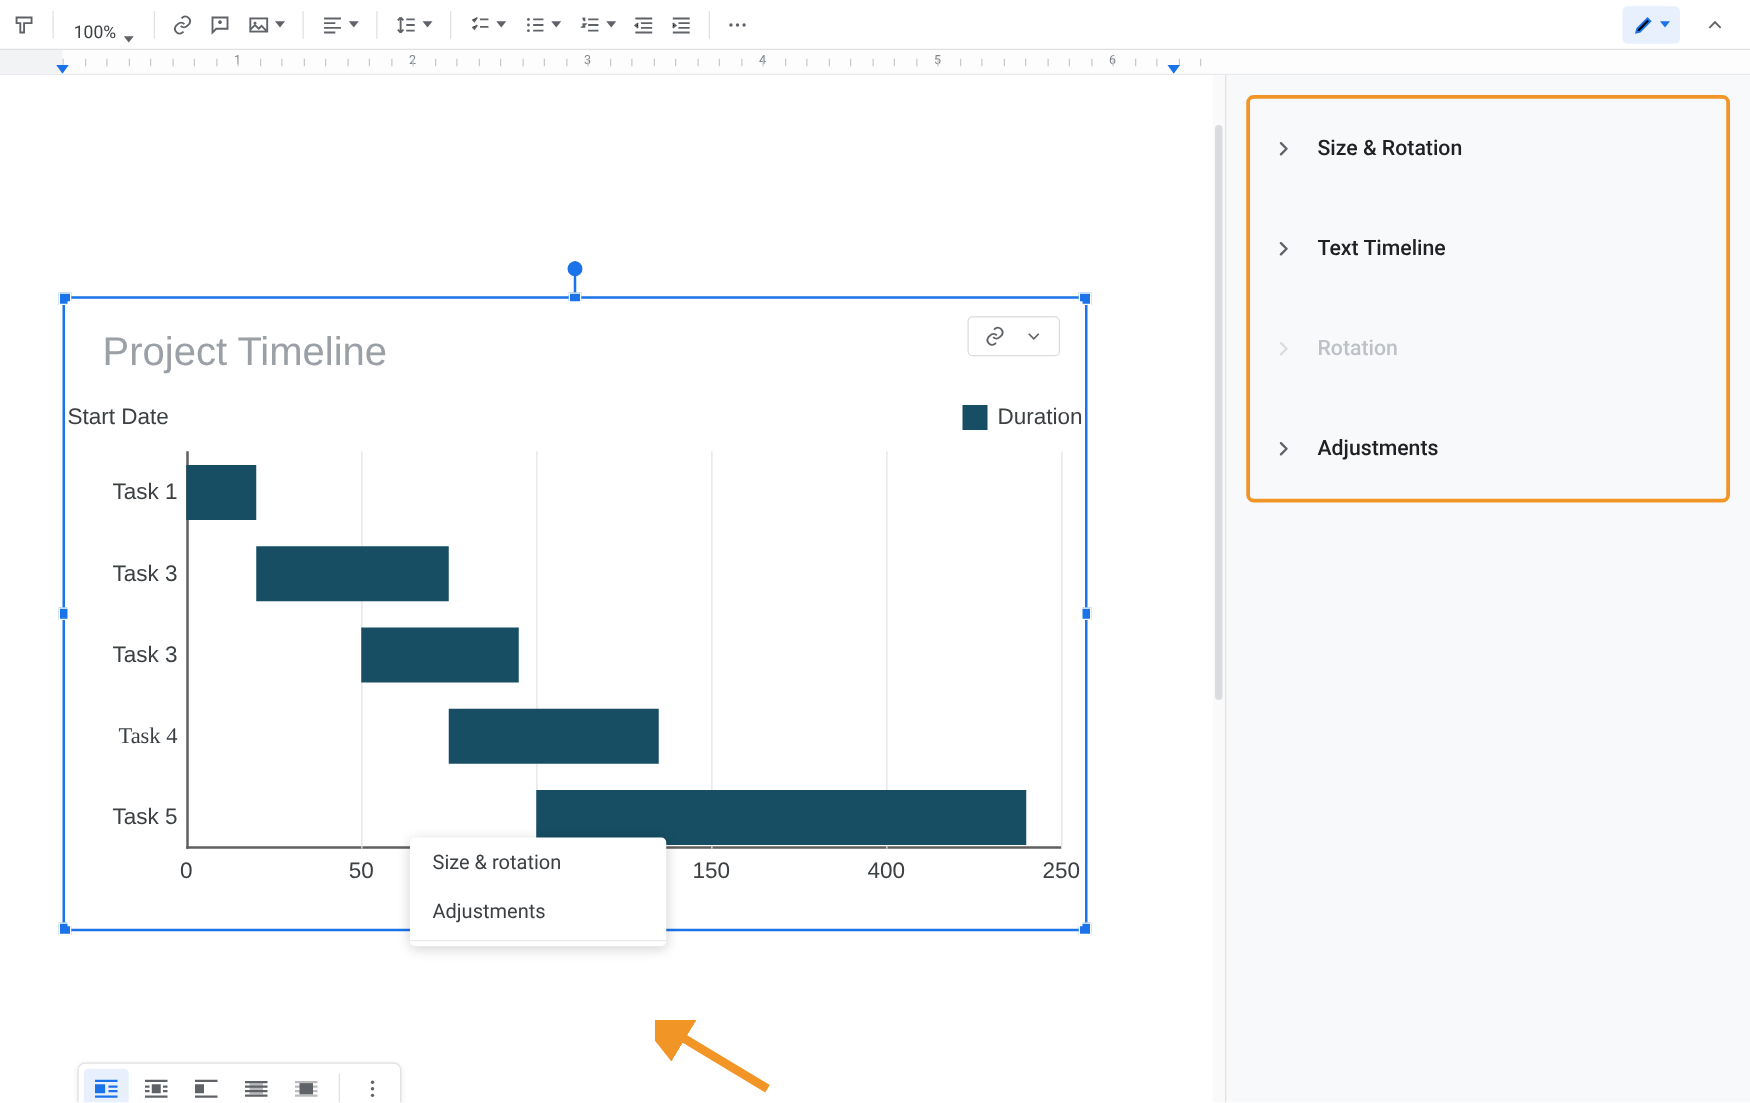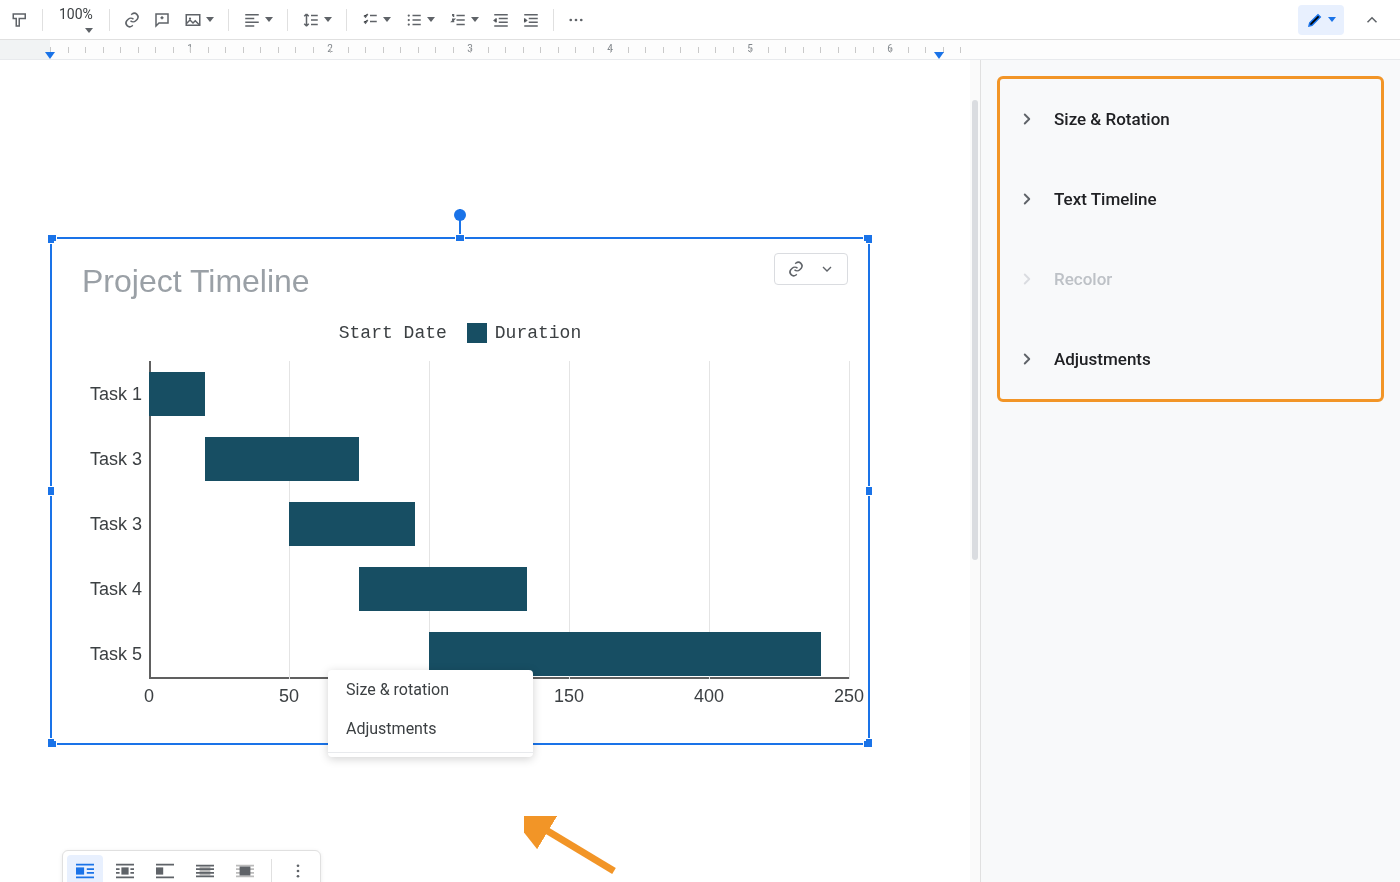--- a/index.html
+++ b/index.html
@@ -22,21 +22,21 @@
     display: flex;
     align-items: center;
     justify-content: center;
     color: #5f6368;
     cursor: pointer;
   }
   .tsep { width: 1px; height: 22px; background: #e0e0e0; margin: 0 6px; }
   .zoom {
     display: flex; align-items: flex-end; gap: 6px;
     height: 28px; padding: 0 8px; border-radius: 4px;
-    color: #3c4043; font-size: 14px; cursor: pointer; flex-direction: column;
+    color: #3c4043; font-size: 14px; cursor: pointer;
   }
   .dd-arrow { width: 0; height: 0; border-left: 4px solid transparent; border-right: 4px solid transparent; border-top: 5px solid #5f6368; }
   .dd-arrow.blue { border-top-color: #1a73e8; }
   .tsplit { gap: 4px; padding: 0 6px; }
   .editing-pill {
     display: flex; align-items: center; gap: 4px;
     height: 30px; padding: 0 8px; border-radius: 4px;
     background: #e8f0fe; color: #1a73e8;
     cursor: pointer;
   }
@@ -152,22 +152,22 @@
     font-size: 32px; color: #9aa0a6; font-weight: 400;
   }
   .chart-chip {
     position: absolute; right: 18px; top: 12px;
     display: flex; gap: 14px; align-items: center;
     border: 1px solid #dadce0; border-radius: 4px;
     padding: 6px 12px; color: #5f6368;
   }
   .legend {
     position: absolute; top: 82px; left: 0; right: 0;
-    display: flex; justify-content: center; gap: 20px;
-    font-size: 18px; color: #3c4043; font-family: Liberation Mono, monospace;
+    display: flex; justify-content: space-between; gap: 20px;
+    font-size: 18px; color: #3c4043;
   }
   .legend .swatch { width: 20px; height: 20px; background: #174e63; display: inline-block; margin-right: 8px; vertical-align: middle; }
   .plot {
     position: absolute;
     left: 95px; right: 24px; top: 120px; bottom: 62px;
   }
   .plot .axis-y { position: absolute; left: 0; top: 0; bottom: 0; width: 2px; background: #606060; }
   .plot .axis-x { position: absolute; left: 0; right: 0; bottom: 0; height: 2px; background: #606060; }
   .plot .grid { position: absolute; top: 0; bottom: 0; width: 1px; background: #e4e4e4; }
   .plot .bar { position: absolute; height: 44px; background: #174e63; }
@@ -430,21 +430,21 @@
             <div class="grid" style="left: 560px;"></div>
             <div class="xlab" style="left: 560px; bottom: -28px;">400</div>
             <div class="grid" style="left: 700px;"></div>
             <div class="xlab" style="left: 700px; bottom: -28px;">250</div>
             <div class="ylab" style="left: -75px; width: 68px; top: 32.6px;">Task 1</div>
             <div class="bar" style="left: 0px; width: 56px; top: 10.6px;"></div>
             <div class="ylab" style="left: -75px; width: 68px; top: 97.8px;">Task 3</div>
             <div class="bar" style="left: 56px; width: 154px; top: 75.8px;"></div>
             <div class="ylab" style="left: -75px; width: 68px; top: 163px;">Task 3</div>
             <div class="bar" style="left: 140px; width: 126px; top: 141px;"></div>
-            <div class="ylab" style="left: -75px; width: 68px; top: 228.2px;">Task 4</div>
+            <div class="ylab" style="left: -75px; width: 68px; top: 228.2px; font-family: Liberation Serif, serif;">Task 4</div>
             <div class="bar" style="left: 210px; width: 168px; top: 206.2px;"></div>
             <div class="ylab" style="left: -75px; width: 68px; top: 293.4px;">Task 5</div>
             <div class="bar" style="left: 280px; width: 392px; top: 271.4px;"></div>
           </div>
       </div>
     </div>
 
     <div class="ctx-menu">
       <div class="ctx-item">Size &amp; rotation</div>
       <div class="ctx-item">Adjustments</div>
@@ -527,21 +527,21 @@
             </svg>
           </span>
           <span>Text Timeline</span>
         </div>
         <div class="acc-item disabled">
           <span class="chev">
             <svg width="18" height="18" viewBox="0 0 24 24">
               <path d="M9 6l6 6-6 6" stroke="#dadce0" stroke-width="2.5" fill="none" stroke-linecap="round" stroke-linejoin="round"></path>
             </svg>
           </span>
-          <span>Recolor</span>
+          <span>Rotation</span>
         </div>
         <div class="acc-item">
           <span class="chev">
             <svg width="18" height="18" viewBox="0 0 24 24">
               <path d="M9 6l6 6-6 6" stroke="#5f6368" stroke-width="2.5" fill="none" stroke-linecap="round" stroke-linejoin="round"></path>
             </svg>
           </span>
           <span>Adjustments</span>
         </div>
       </div>

